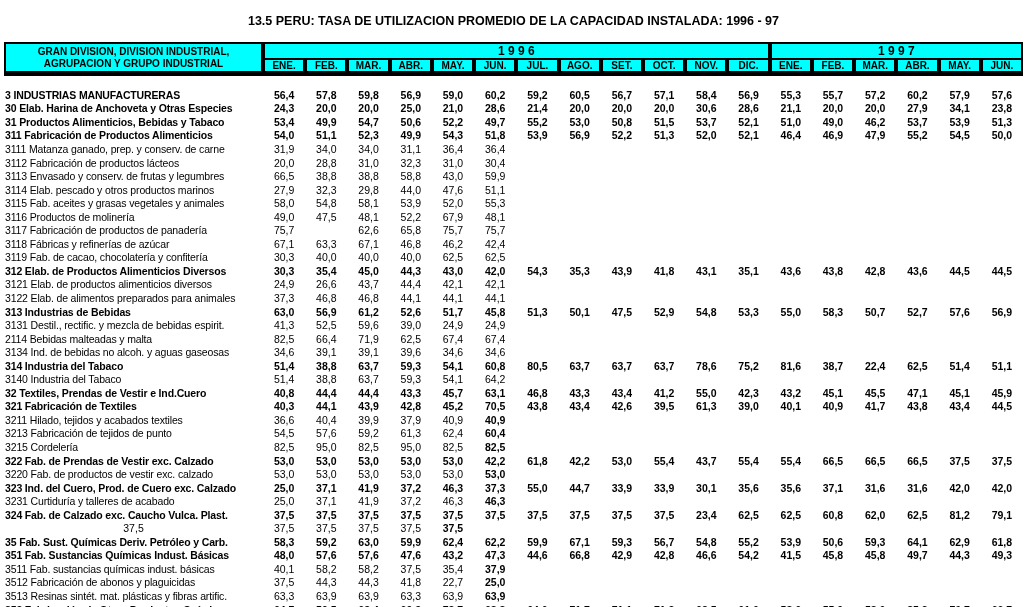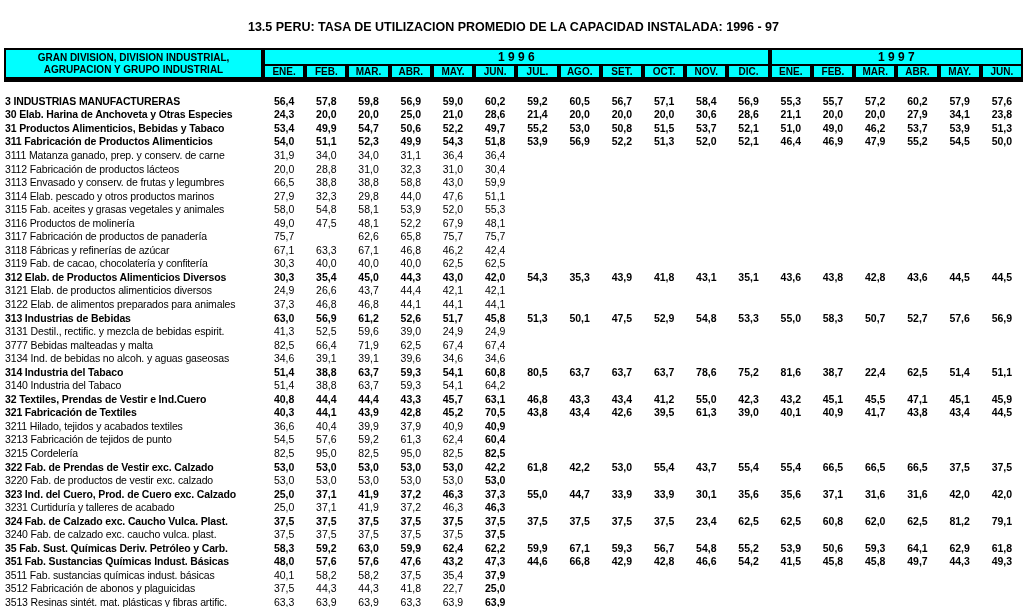--- a/index.html
+++ b/index.html
@@ -1,21 +1,21 @@
 <!DOCTYPE html>
 <html style="--header-bg: #00ffff;"><head>
 <meta charset="utf-8">
 <style>
   html,body{margin:0;padding:0;background:#fff;}
   .page{
     width:1027px;height:607px;background:#ffffff;overflow:hidden;
     font-family:"Liberation Sans", sans-serif;color:#000;position:relative;
   }
   .title{
-    text-align:center;font-weight:bold;font-size:12.5px;padding-top:20px;height:16px;
+    text-align:center;font-weight:bold;font-size:12.5px;padding-top:14px;height:16px;
   }
   .tablewrap{margin:12px 4px 0 4px;width:1019px;}
   .thead{
     display:grid;grid-template-columns:259px 760px;border-bottom:3px solid #000;
   }
   .label-box{
     background:var(--header-bg,#00ffff);border:2px solid #000;
     display:flex;flex-direction:column;justify-content:space-evenly;align-items:center;
     font-size:10px;font-weight:bold;text-align:center;
   }
@@ -458,21 +458,21 @@
           <div class="val"></div>
           <div class="val"></div>
           <div class="val"></div>
           <div class="val"></div>
           <div class="val"></div>
           <div class="val"></div>
           <div class="val"></div>
           <div class="val"></div>
         </div>
         <div class="trow">
-          <div class="rlabel">3777 Bebidas malteadas y malta</div>
+          <div class="rlabel">2114 Bebidas malteadas y malta</div>
           <div class="val">82,5</div>
           <div class="val">66,4</div>
           <div class="val">71,9</div>
           <div class="val">62,5</div>
           <div class="val">67,4</div>
           <div class="val">67,4</div>
           <div class="val"></div>
           <div class="val"></div>
           <div class="val"></div>
           <div class="val"></div>
@@ -752,21 +752,20 @@
           <div class="val">23,4</div>
           <div class="val">62,5</div>
           <div class="val">62,5</div>
           <div class="val">60,8</div>
           <div class="val">62,0</div>
           <div class="val">62,5</div>
           <div class="val">81,2</div>
           <div class="val">79,1</div>
         </div>
         <div class="trow">
-          <div class="rlabel">3240 Fab. de calzado exc. caucho vulca. plast.</div>
           <div class="val">37,5</div>
           <div class="val">37,5</div>
           <div class="val">37,5</div>
           <div class="val">37,5</div>
           <div class="val">37,5</div>
           <div class="val bold">37,5</div>
           <div class="val"></div>
           <div class="val"></div>
           <div class="val"></div>
           <div class="val"></div>

